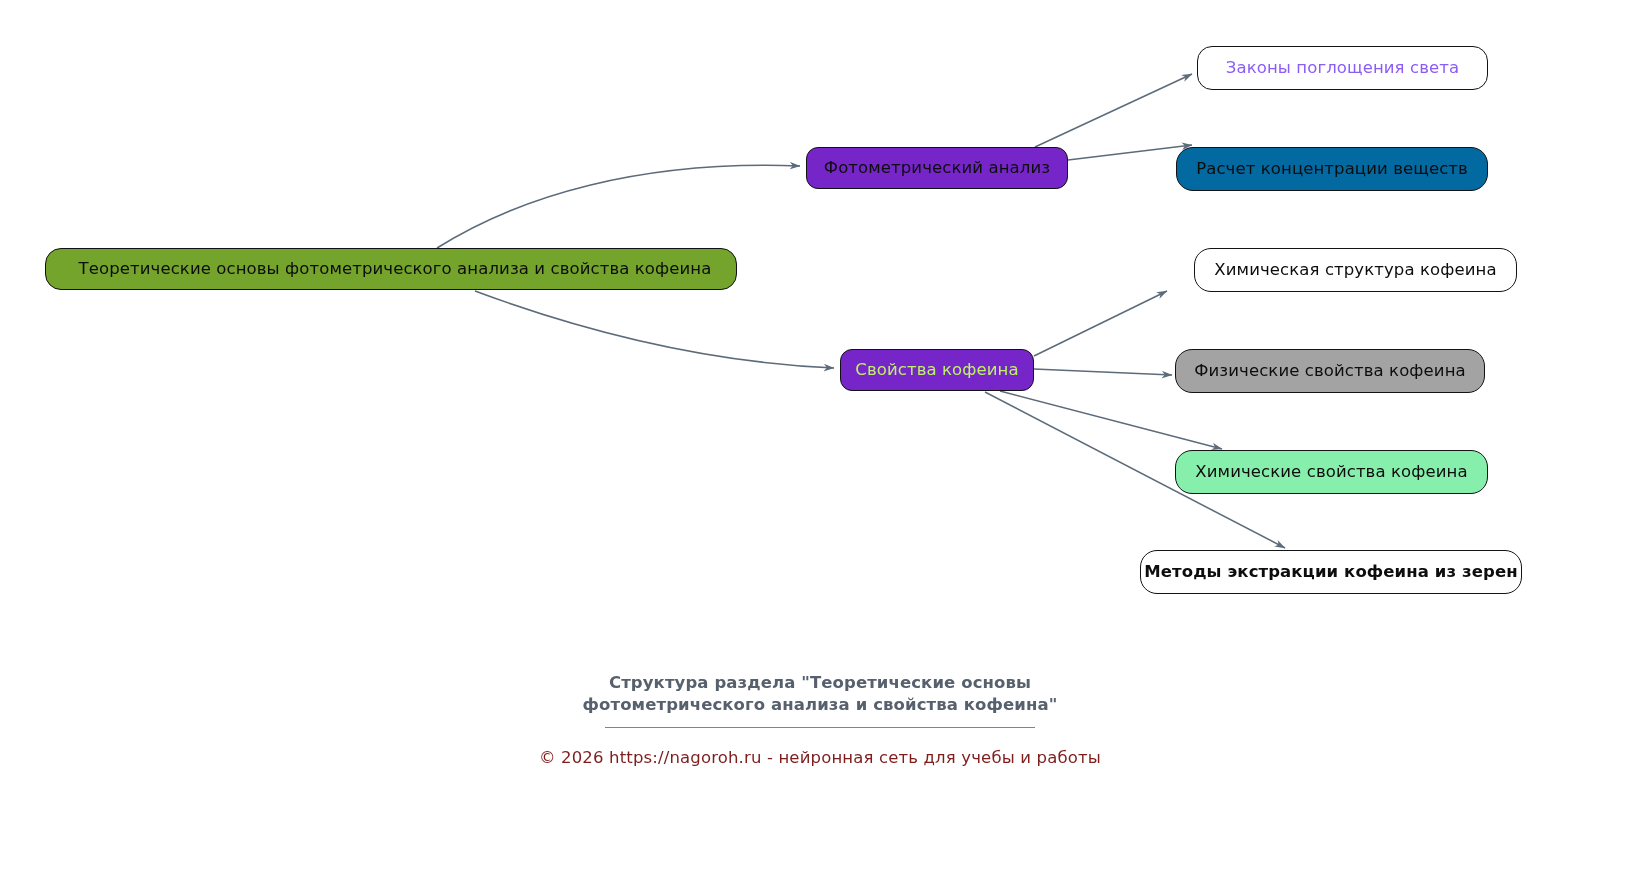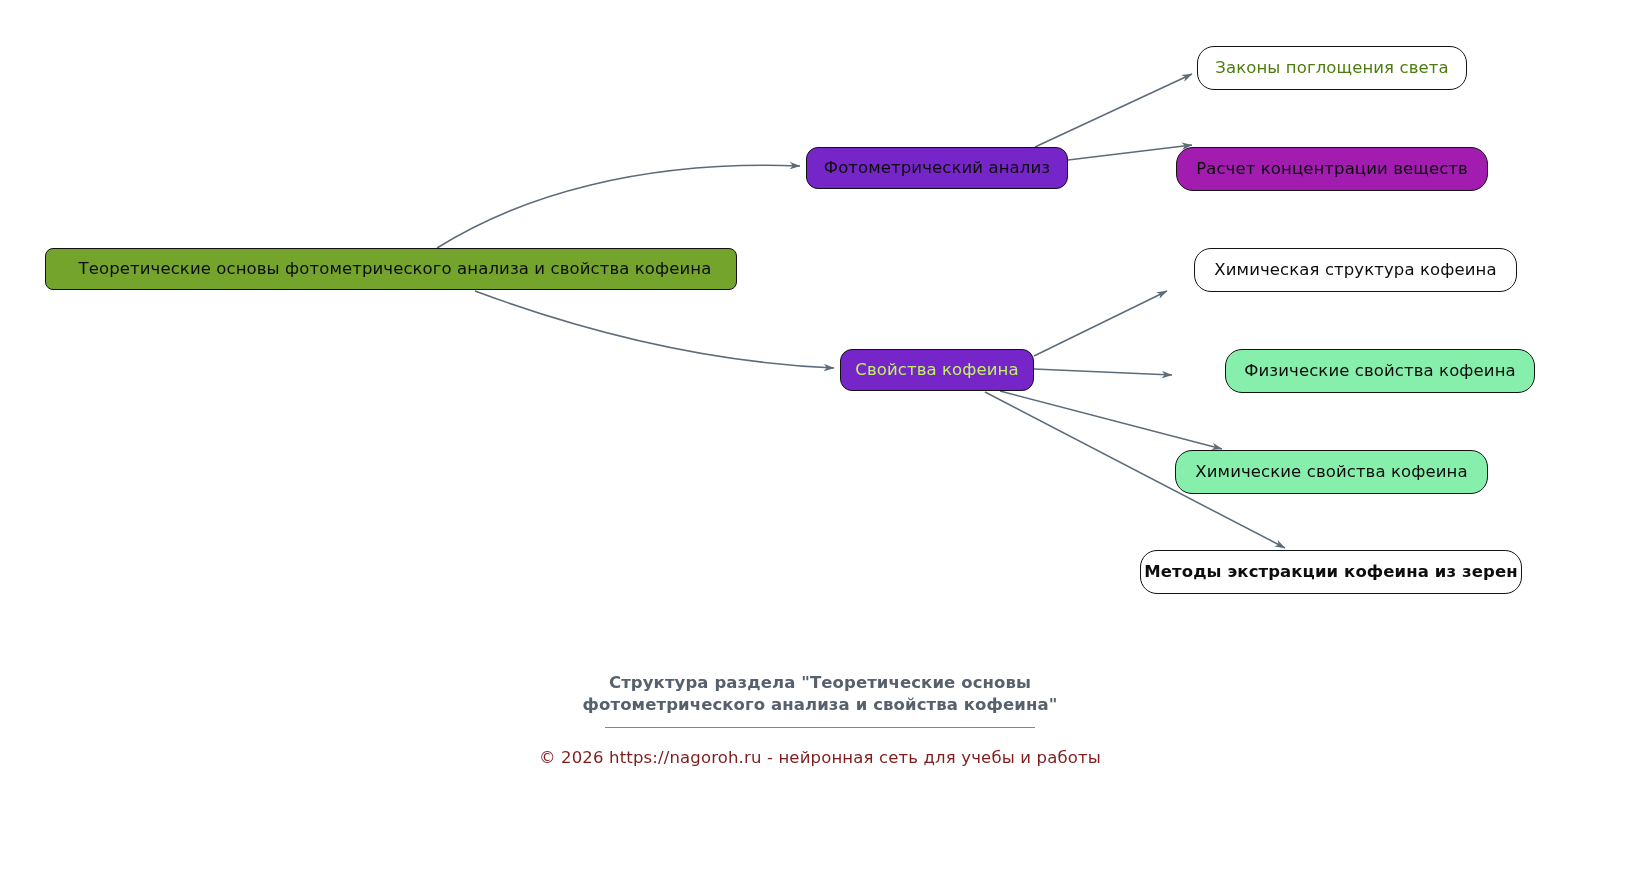--- a/index.html
+++ b/index.html
@@ -43,21 +43,21 @@
     font-size: 16.5px;
     line-height: 1.15;
     color: #0d0d0d;
     white-space: nowrap;
     letter-spacing: 0.1px;
   }
 
   .node-root {
     background: #74a42b;
     border-color: #121212;
-    border-radius: 8px;
+    border-radius: 16px;
     padding-left: 8px;
   }
 
   .node-branch {
     background: #7625c9;
     border-color: #121212;
     border-radius: 12px;
   }
 
   .node-leaf {
@@ -115,27 +115,27 @@
       <path d="M 985,392 L 1285,548" style="stroke: rgb(92, 107, 122);"></path>
     </g>
   </svg>
 
   <div class="node node-root" style="left: 45px; top: 248px; width: 692px; height: 42px; background: rgb(116, 164, 43); color: rgb(13, 13, 13);">Теоретические основы фотометрического анализа и свойства кофеина</div>
 
   <div class="node node-branch" style="left: 806px; top: 147px; width: 262px; height: 42px; background: rgb(118, 37, 201); color: rgb(13, 13, 13);">Фотометрический анализ</div>
 
   <div class="node node-branch" style="left: 840px; top: 349px; width: 194px; height: 42px; background: rgb(118, 37, 201); color: #bef264;">Свойства кофеина</div>
 
-  <div class="node node-leaf" style="left: 1197px; top: 46px; width: 270px; height: 44px; background: rgb(255, 255, 255); color: #4d7c0f;">Законы поглощения света</div>
+  <div class="node node-leaf" style="left: 1197px; top: 46px; width: 291px; height: 44px; background: rgb(255, 255, 255); color: #8b5cf6; border-radius: 15px;">Законы поглощения света</div>
 
-  <div class="node node-leaf" style="left: 1176px; top: 147px; width: 312px; height: 44px; background: #a21caf; color: rgb(13, 13, 13);">Расчет концентрации веществ</div>
+  <div class="node node-leaf" style="left: 1176px; top: 147px; width: 312px; height: 44px; background: #0369a1; color: rgb(13, 13, 13);">Расчет концентрации веществ</div>
 
   <div class="node node-leaf" style="left: 1170px; top: 248px; width: 323px; height: 44px; background: rgb(255, 255, 255); color: rgb(13, 13, 13); margin-left: 24px;">Химическая структура кофеина</div>
 
-  <div class="node node-leaf" style="left: 1225px; top: 349px; width: 310px; height: 44px; background: #86efac; color: rgb(13, 13, 13);">Физические свойства кофеина</div>
+  <div class="node node-leaf" style="left: 1175px; top: 349px; width: 310px; height: 44px; background: #a3a3a3; color: rgb(13, 13, 13);">Физические свойства кофеина</div>
 
   <div class="node node-leaf" style="left: 1175px; top: 450px; width: 313px; height: 44px; background: #86efac; color: rgb(13, 13, 13);">Химические свойства кофеина</div>
 
   <div class="node node-leaf" style="left: 1140px; top: 550px; width: 382px; height: 44px; background: rgb(255, 255, 255); color: rgb(13, 13, 13); font-weight: bold;">Методы экстракции кофеина из зерен</div>
 
   <div class="caption-wrap" style="top:672px;">
     <div class="caption-title" style="color: rgb(87, 97, 110);">Структура раздела "Теоретические основы</div>
     <div class="caption-title" style="color: rgb(87, 97, 110);">фотометрического анализа и свойства кофеина"</div>
     <div class="caption-rule"></div>
     <div class="caption-credit" style="color: #7f1d1d;">© 2026 https://nagoroh.ru - нейронная сеть для учебы и работы</div>

